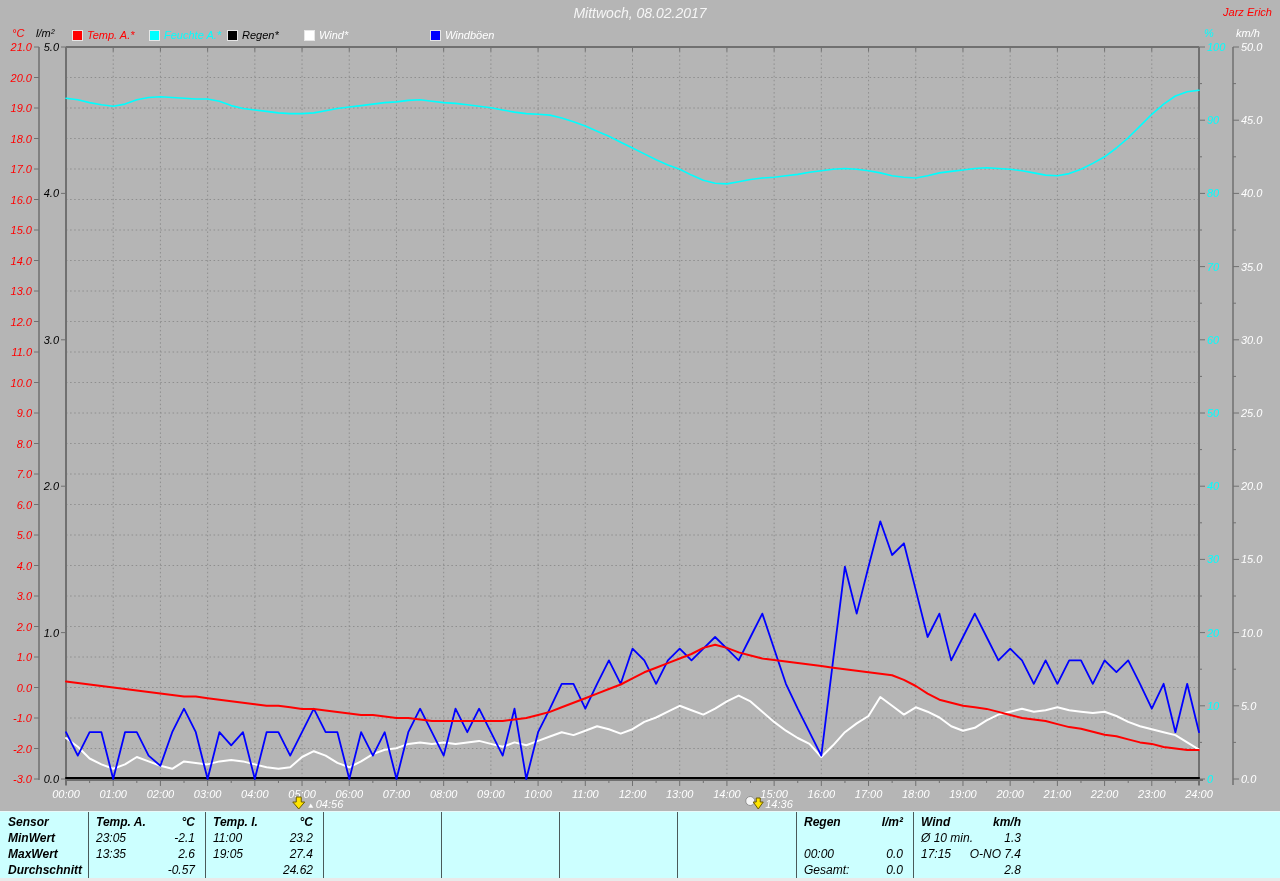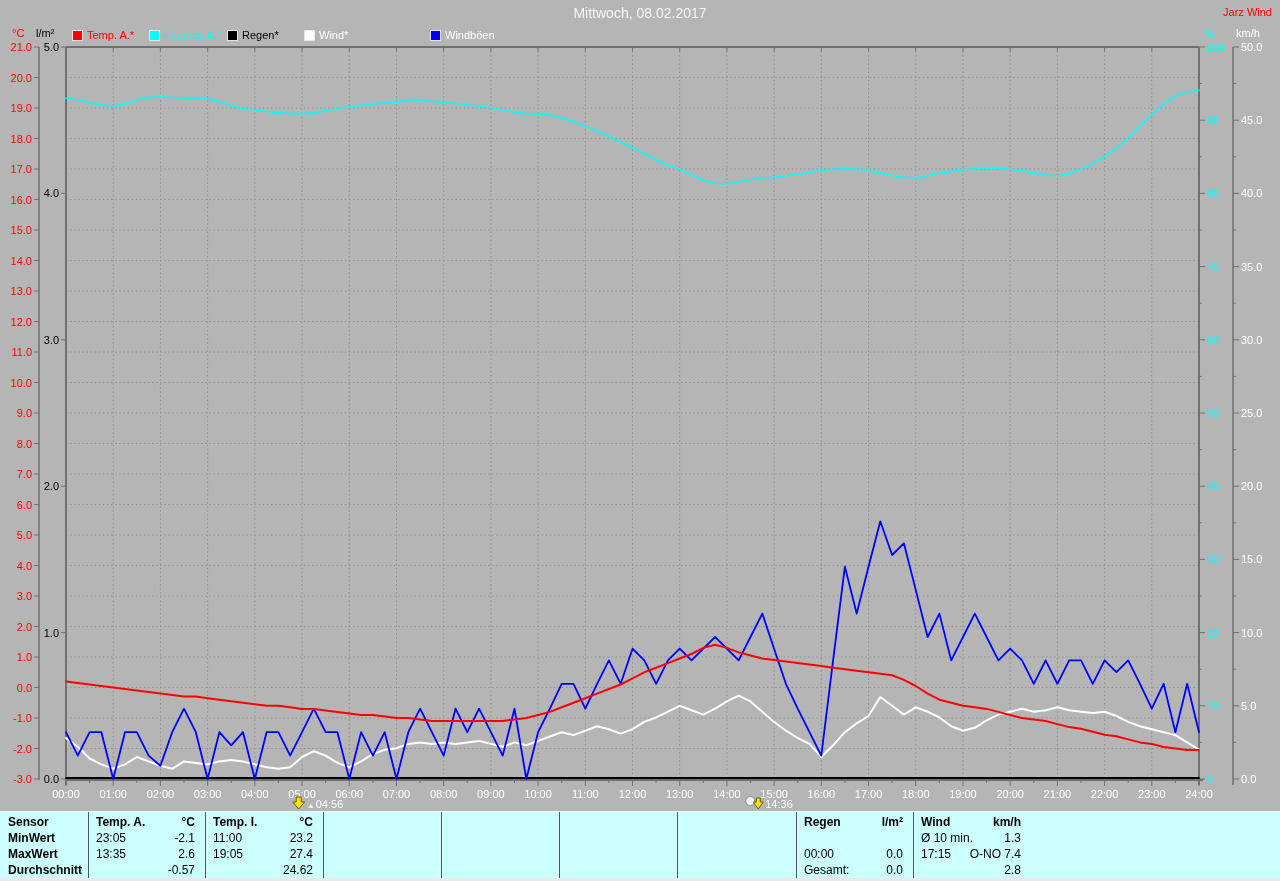--- a/index.html
+++ b/index.html
@@ -1,17 +1,17 @@
 <!DOCTYPE html>
 <html><head>
 <meta charset="utf-8">
 <style>
   html,body{margin:0;padding:0;background:#b5b5b5;}
   .app{position:relative;width:1280px;height:881px;overflow:hidden;background:#b5b5b5;
-       font-family:"Liberation Sans",sans-serif;}
+       font-family:"Liberation Sans",sans-serif;font-style:italic;}
   .title{position:absolute;top:5px;left:0;right:0;text-align:center;font-size:14px;color:#f6f6f6;}
   .station{position:absolute;top:6px;right:8px;font-size:11px;color:#ff0000;}
   .unit{position:absolute;top:27px;font-size:11px;font-weight:normal;}
   .unit-c{left:12px;}
   .unit-lm2{left:36px;}
   .unit-pct{left:1204px;}
   .unit-kmh{left:1236px;}
   .legend{position:absolute;top:29px;left:0;height:14px;width:900px;}
   .legend-item{position:absolute;display:flex;align-items:center;gap:4px;font-size:11px;top:0;}
   .legend-item:nth-child(1){left:72px;}
@@ -27,21 +27,21 @@
   .scol{position:absolute;top:2px;}
   .srow{height:16px;line-height:16px;display:flex;justify-content:space-between;white-space:nowrap;}
   .b{font-weight:bold;}
   .bottom-strip{position:absolute;left:0;bottom:0;height:3px;width:100%;background:#e9e9e9;}
 </style>
 </head>
 <body>
 
 <div class="app">
   <div class="title">Mittwoch, 08.02.2017</div>
-  <div class="station">Jarz Wind</div>
+  <div class="station">Jarz Erich</div>
 
   <div class="unit unit-c" style="color: rgb(255, 0, 0);">°C</div>
   <div class="unit unit-lm2" style="color: rgb(0, 0, 0);">l/m²</div>
   <div class="unit unit-pct" style="color: rgb(0, 255, 255);">%</div>
   <div class="unit unit-kmh" style="color: rgb(255, 255, 255);">km/h</div>
 
   <div class="legend">
     <span class="legend-item">
       <span class="swatch" style="background: rgb(255, 0, 0);"></span>
       <span style="color: rgb(255, 0, 0);">Temp. A.*</span>

